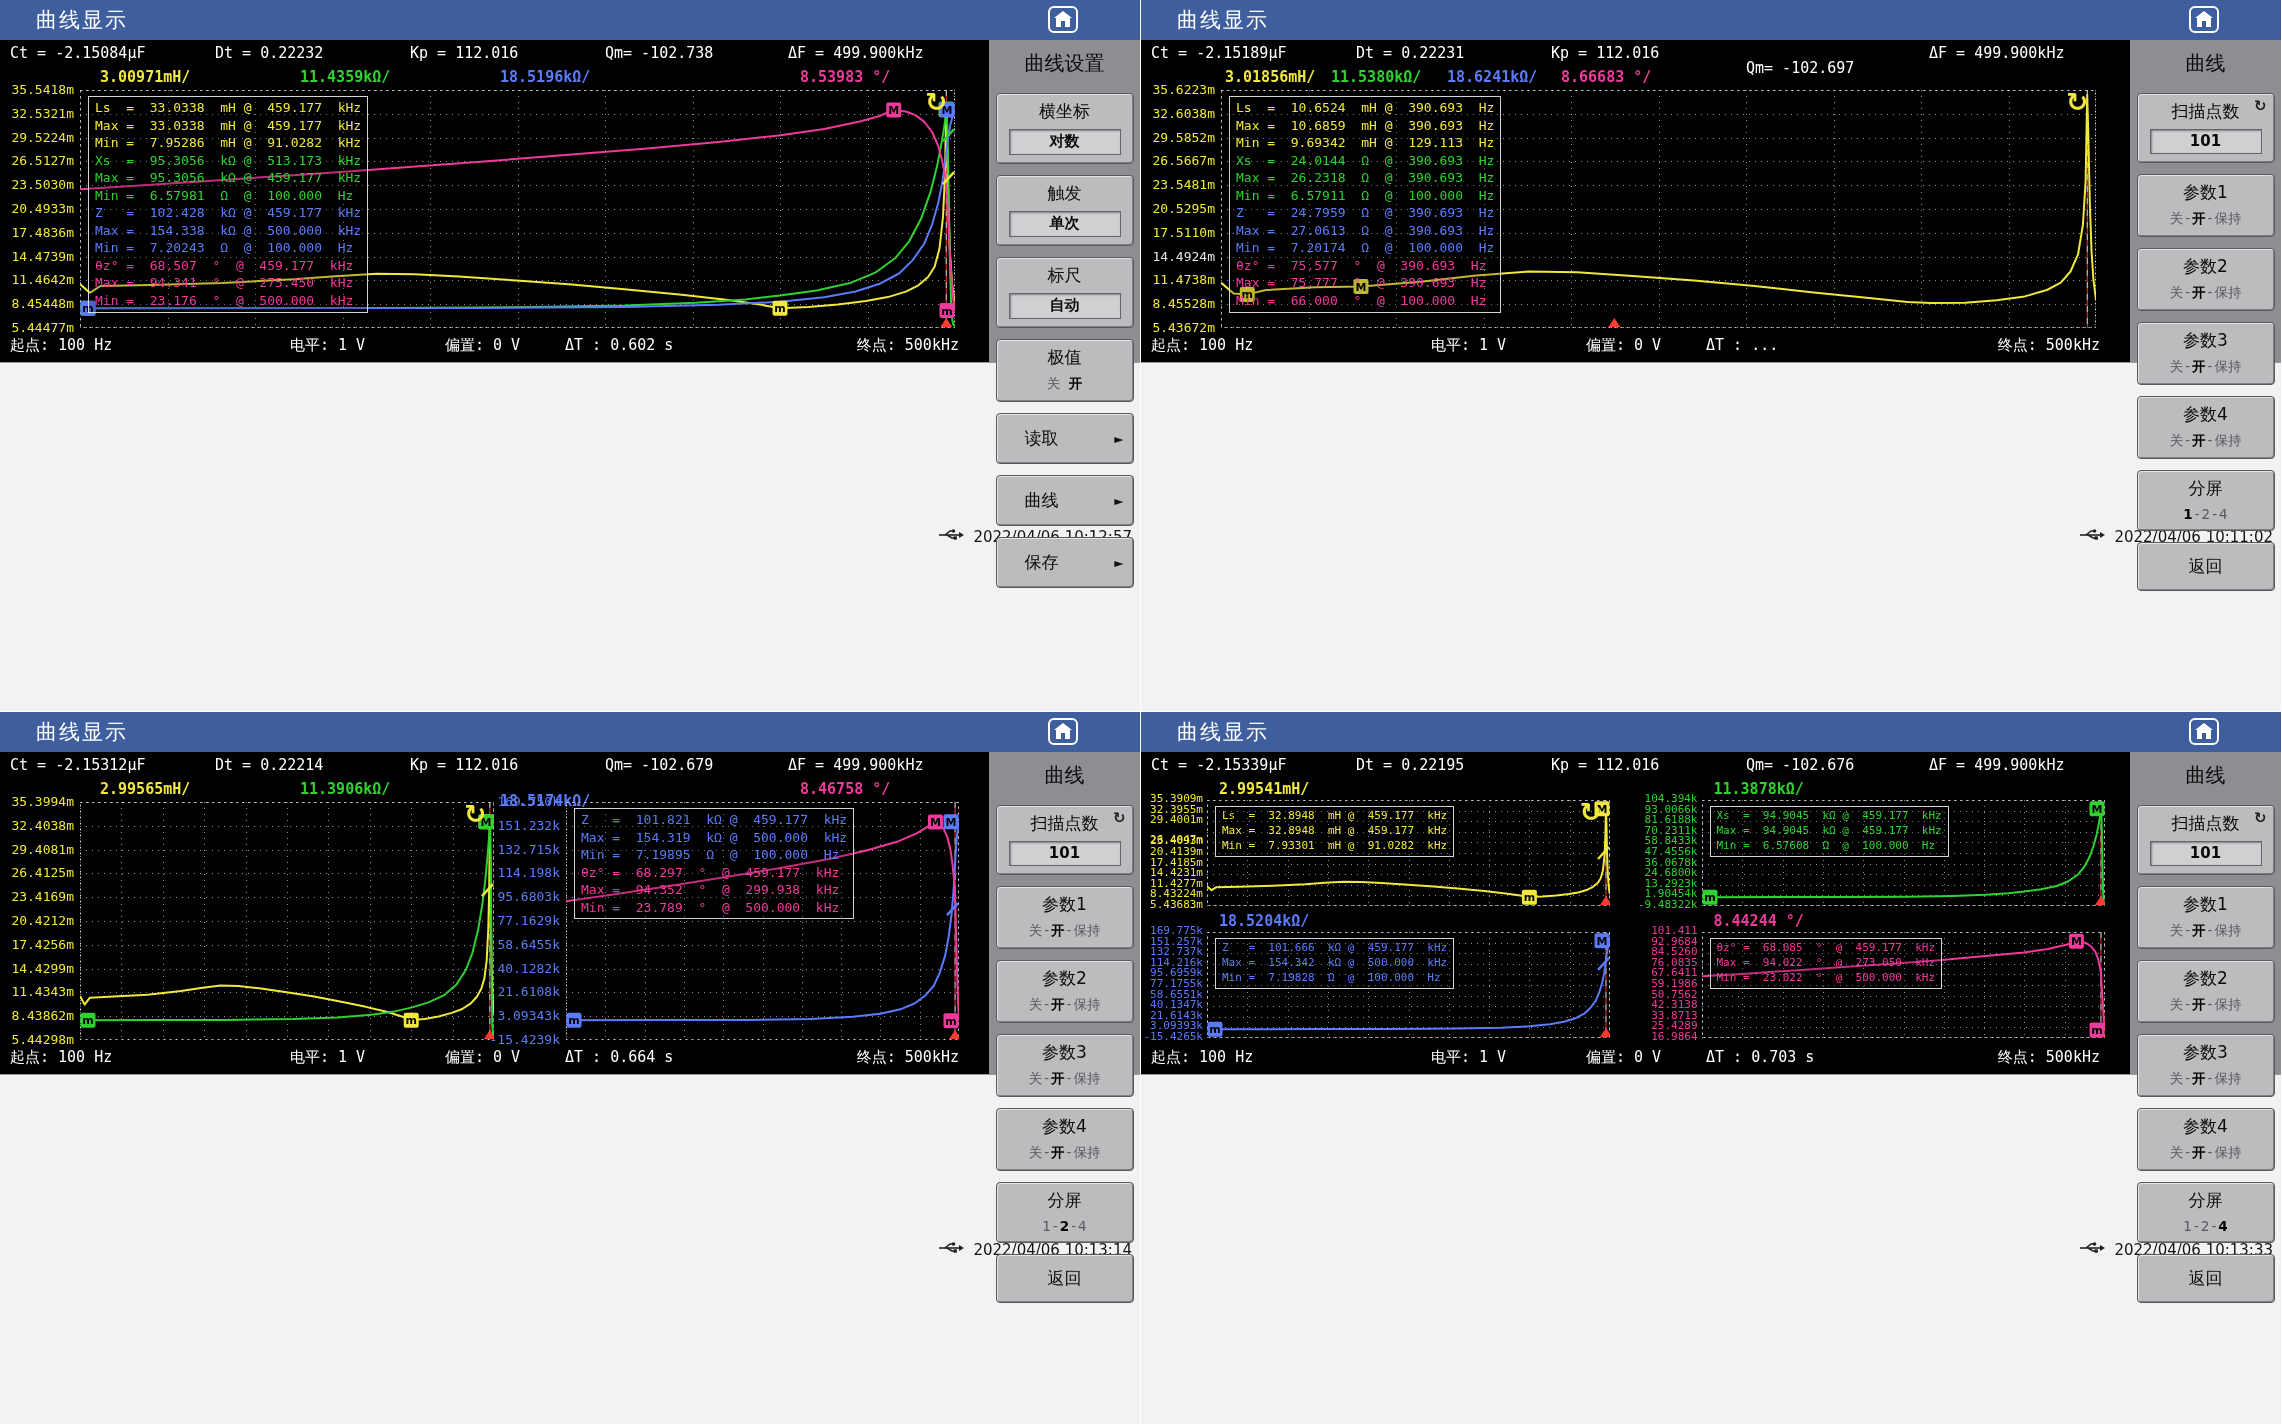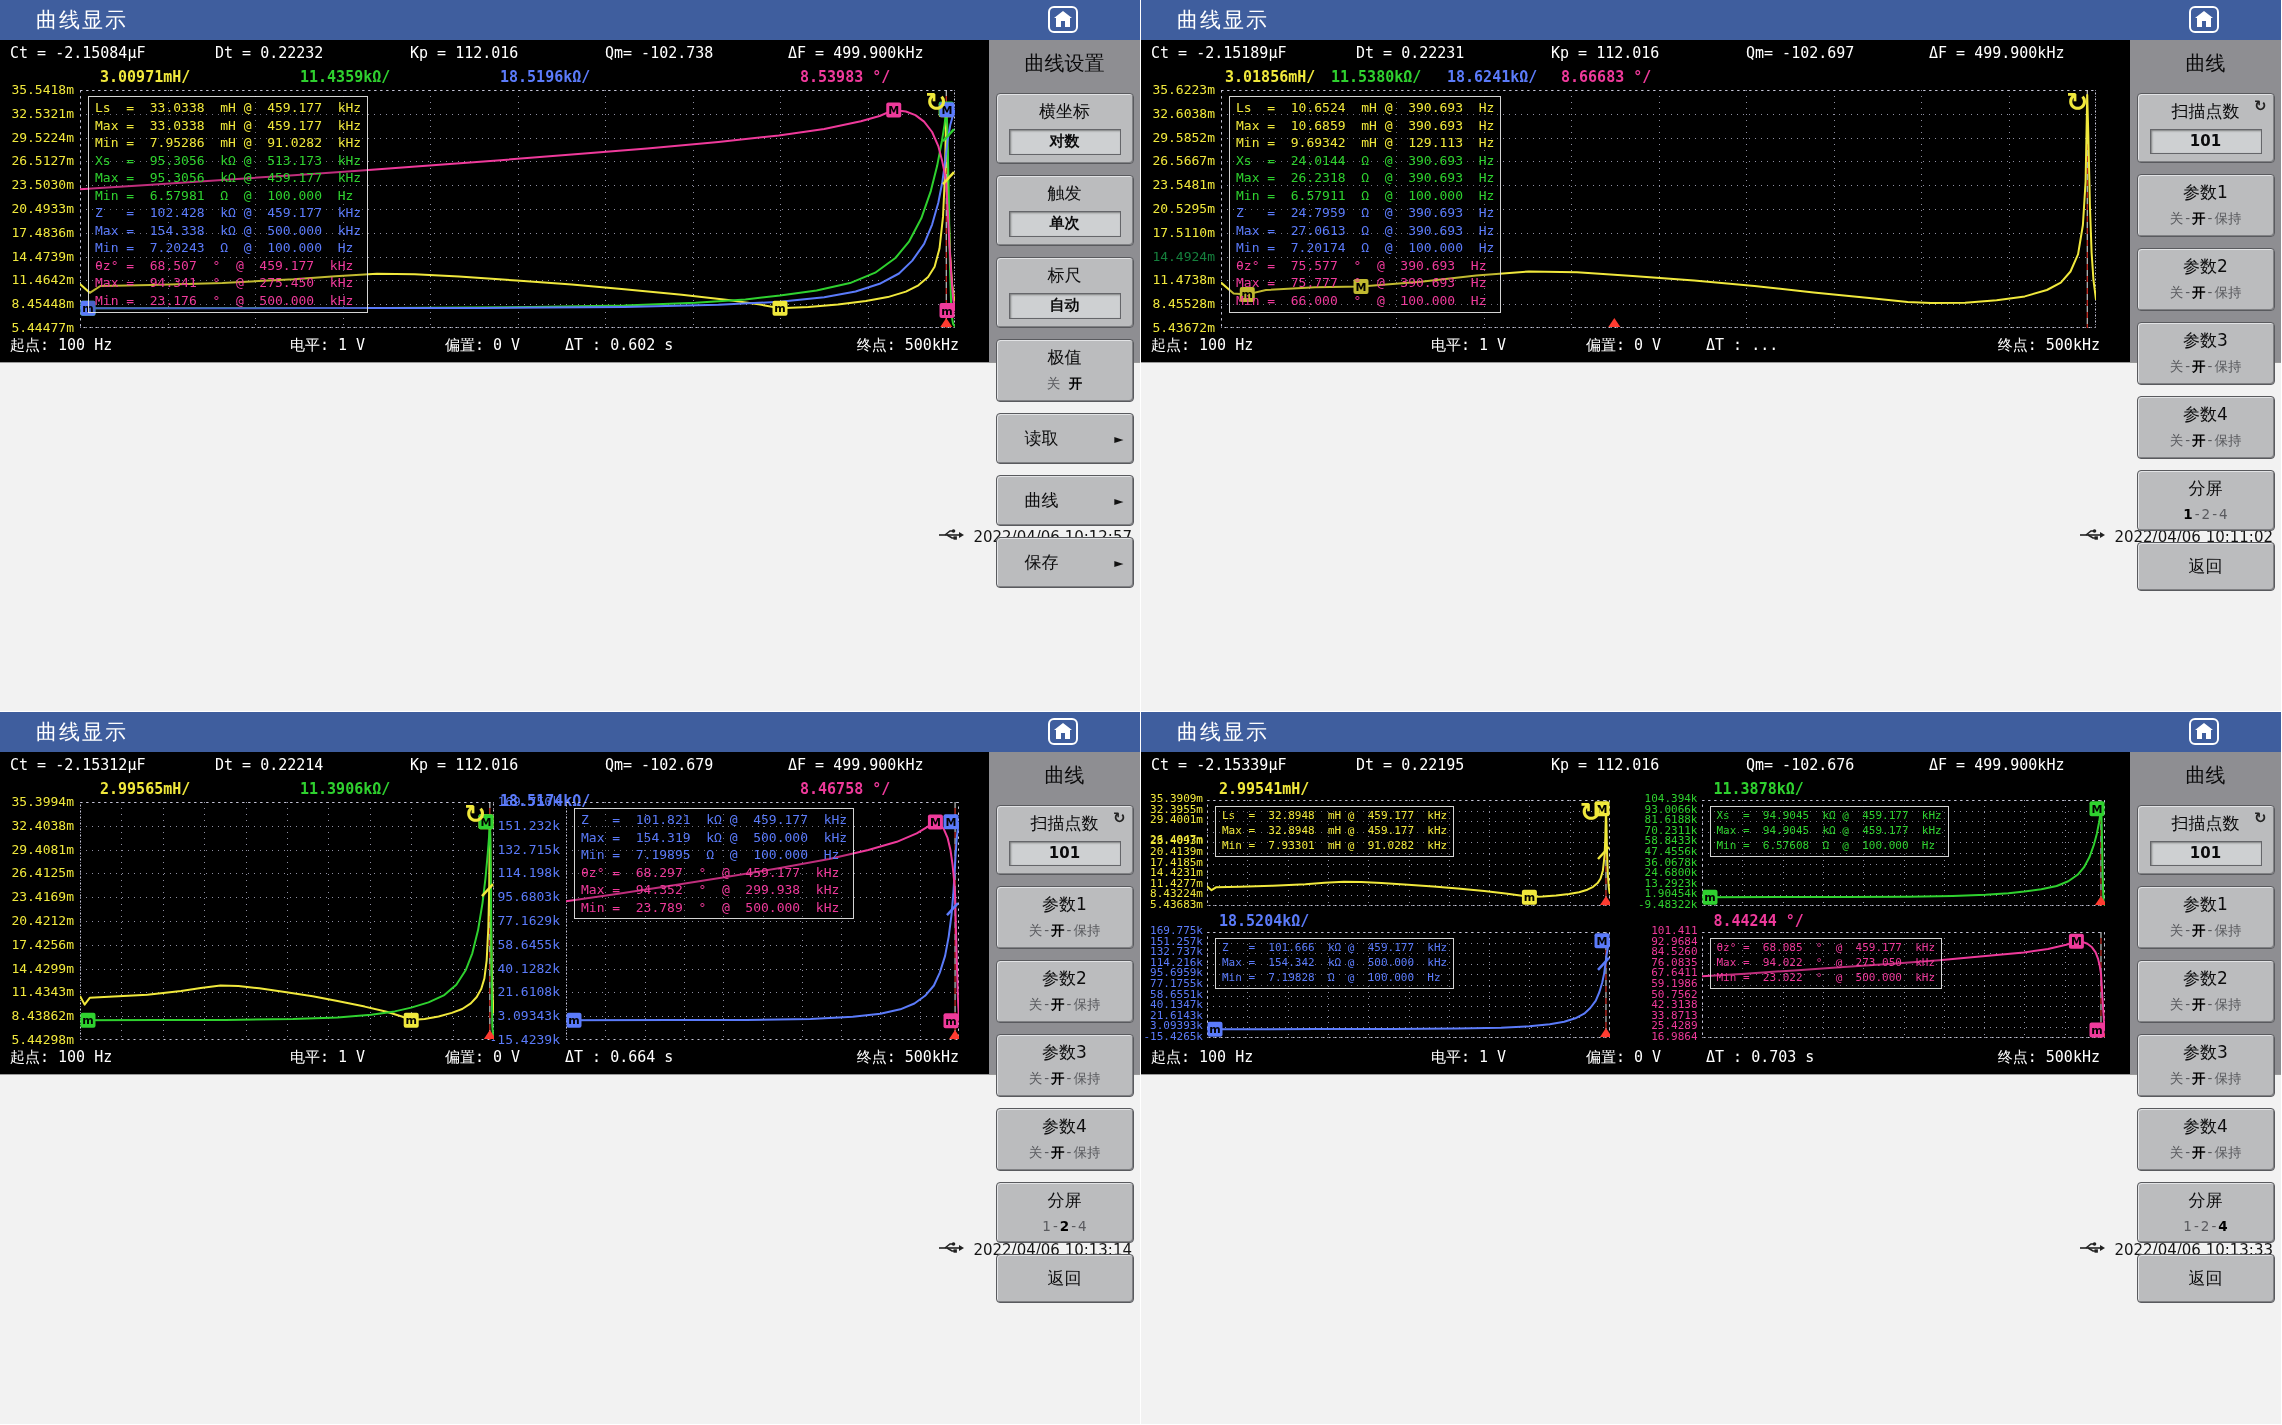--- a/index.html
+++ b/index.html
@@ -231,41 +231,41 @@
             <rect x="1" y="1" width="28" height="25" rx="5" fill="none" stroke="#fff" stroke-width="2"></rect>
             <path d="M15 5 L6 12 H8 V21 H13 V15 H17 V21 H22 V12 H24 Z" fill="#fff"></path>
           </svg></div>
       </div>
       <div class="main">
         <div class="content">
           <div class="params">
             <span class="param" style="left: 10px;">Ct = -2.15189μF</span>
             <span class="param" style="left: 215px;">Dt = 0.22231</span>
             <span class="param" style="left: 410px;">Kp = 112.016</span>
-            <span class="param" style="left: 605px;">Qm= -102.697</span>
+            <span class="param" style="left: 605px; margin-top: 15px;">Qm= -102.697</span>
             <span class="param" style="left: 788px;">ΔF = 499.900kHz</span>
           </div>
           <div class="body">
             <div class="scalerow">
               <span class="scale" style="left: 84px; color: rgb(240, 232, 60);">3.01856mH/</span>
               <span class="scale" style="left: 190px; color: rgb(47, 209, 47);">11.5380kΩ/</span>
               <span class="scale" style="left: 306px; color: rgb(91, 123, 250);">18.6241kΩ/</span>
               <span class="scale" style="left: 420px; color: rgb(239, 58, 155);">8.66683 °/</span>
             </div>
             <div class="singlerow">
               <div class="cell lg">
                 <div class="axis">
                   <div class="ylab" style="top: -8px; color: rgb(240, 232, 60);">35.6223m</div>
                   <div class="ylab" style="top: 15.8px; color: rgb(240, 232, 60);">32.6038m</div>
                   <div class="ylab" style="top: 39.6px; color: rgb(240, 232, 60);">29.5852m</div>
                   <div class="ylab" style="top: 63.4px; color: rgb(240, 232, 60);">26.5667m</div>
                   <div class="ylab" style="top: 87.2px; color: rgb(240, 232, 60); margin-left: 12px;">23.5481m</div>
                   <div class="ylab" style="top: 111px; color: rgb(240, 232, 60);">20.5295m</div>
                   <div class="ylab" style="top: 134.8px; color: rgb(240, 232, 60);">17.5110m</div>
-                  <div class="ylab" style="top: 158.6px; color: #15803d; text-align: right;">14.4924m</div>
+                  <div class="ylab" style="top: 158.6px; color: #e5e5e5; text-align: right;">14.4924m</div>
                   <div class="ylab" style="top: 182.4px; color: rgb(240, 232, 60);">11.4738m</div>
                   <div class="ylab" style="top: 206.2px; color: rgb(240, 232, 60);">8.45528m</div>
                   <div class="ylab" style="top: 230px; color: rgb(240, 232, 60);">5.43672m</div>
                 </div>
                 <div class="plotwrap">
                   <div class="legend">
                     <div class="lline" style="color: rgb(240, 232, 60);">Ls  =  10.6524  mH @  390.693  Hz</div>
                     <div class="lline" style="color: rgb(240, 232, 60);">Max =  10.6859  mH @  390.693  Hz</div>
                     <div class="lline" style="color: rgb(240, 232, 60);">Min =  9.69342  mH @  129.113  Hz</div>
                     <div class="lline" style="color: rgb(47, 209, 47);">Xs  =  24.0144  Ω  @  390.693  Hz</div>

